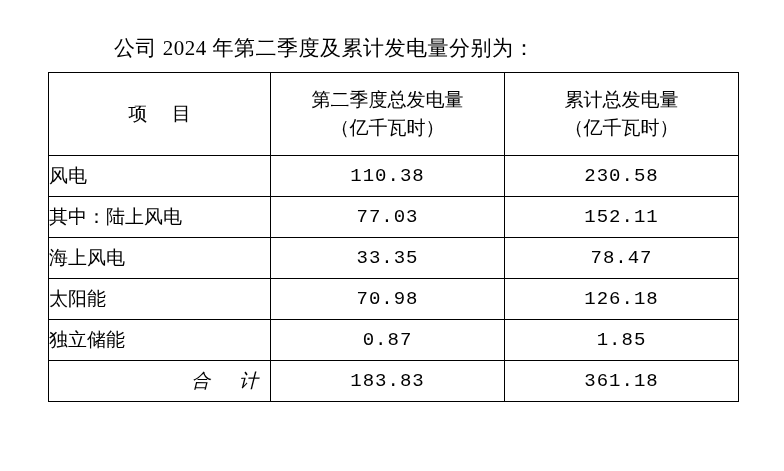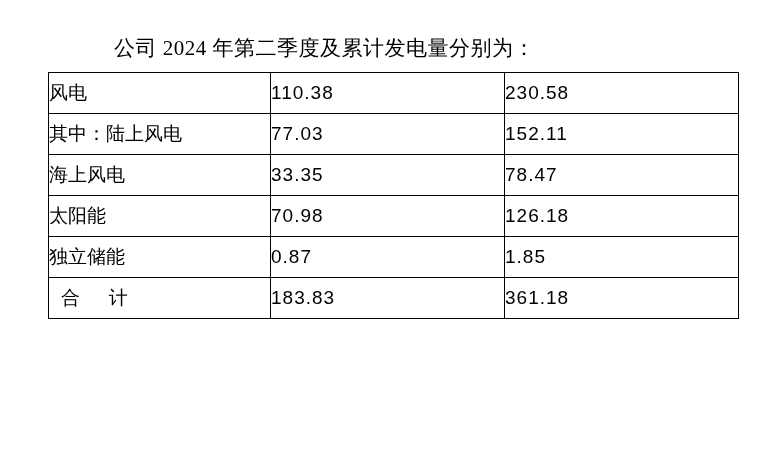--- a/index.html
+++ b/index.html
@@ -61,44 +61,58 @@
   .row-cell {
     height: 40px;
   }
   .label {
     text-align: left;
     padding-left: 10px;
   }
   .label.indent {
   }
   .label.total {
-    text-align: left;
+    text-align: right;
     letter-spacing: 12px;
     text-indent: 12px;
+    font-style: italic;
   }
   .num {
-    text-align: left;
-    font-family: Liberation Sans, sans-serif;
+    text-align: center;
+    font-family: Liberation Mono, monospace;
     letter-spacing: 1px;
   }
 </style>
 </head>
 <body>
 
 <div class="page">
 
   <div class="intro">公司 2024 年第二季度及累计发电量分别为：</div>
 
   <table class="gen-table">
     <colgroup>
       <col class="c-item">
       <col class="c-q2">
       <col class="c-cum">
     </colgroup>
     <tbody>
+      <tr>
+        <td class="hdr-cell">
+          <span class="hdr-line hdr-item">项 目</span>
+        </td>
+        <td class="hdr-cell">
+          <span class="hdr-line">第二季度总发电量</span>
+          <span class="hdr-line">（亿千瓦时）</span>
+        </td>
+        <td class="hdr-cell">
+          <span class="hdr-line">累计总发电量</span>
+          <span class="hdr-line">（亿千瓦时）</span>
+        </td>
+      </tr>
 
       <tr>
         <td class="row-cell label">风电</td>
         <td class="row-cell num">110.38</td>
         <td class="row-cell num">230.58</td>
       </tr>
 
       <tr>
         <td class="row-cell label">其中：陆上风电</td>
         <td class="row-cell num">77.03</td>

